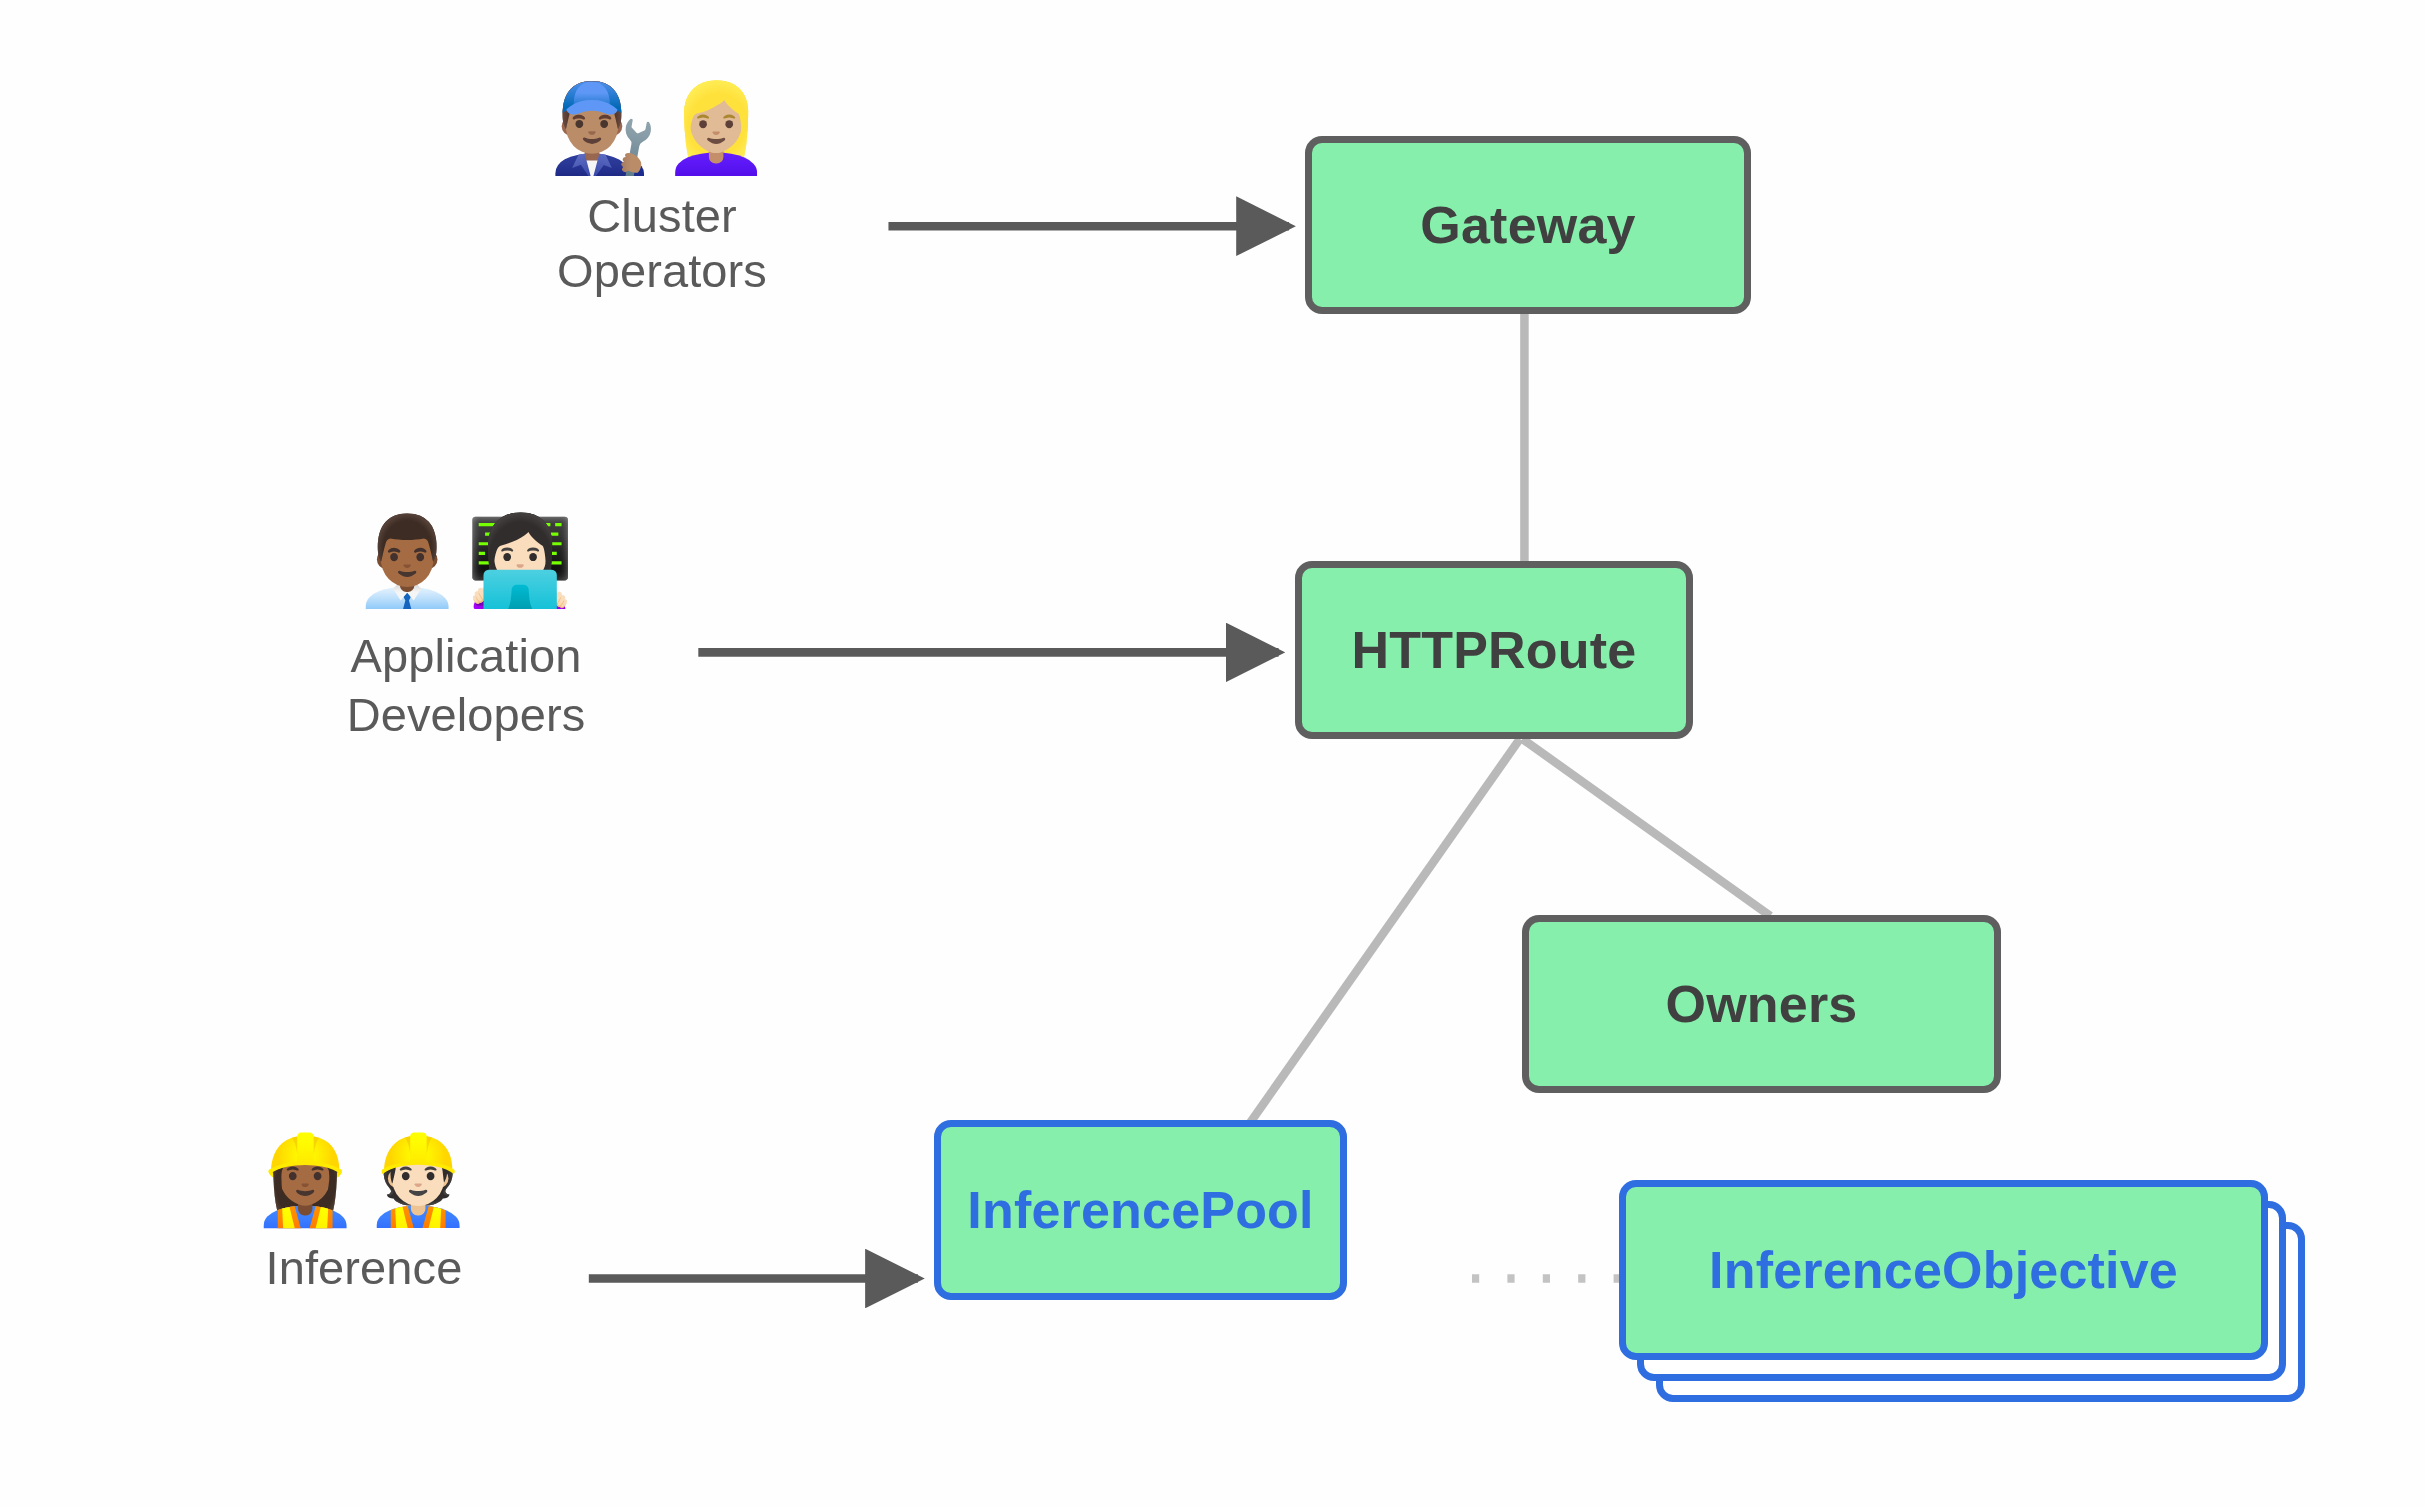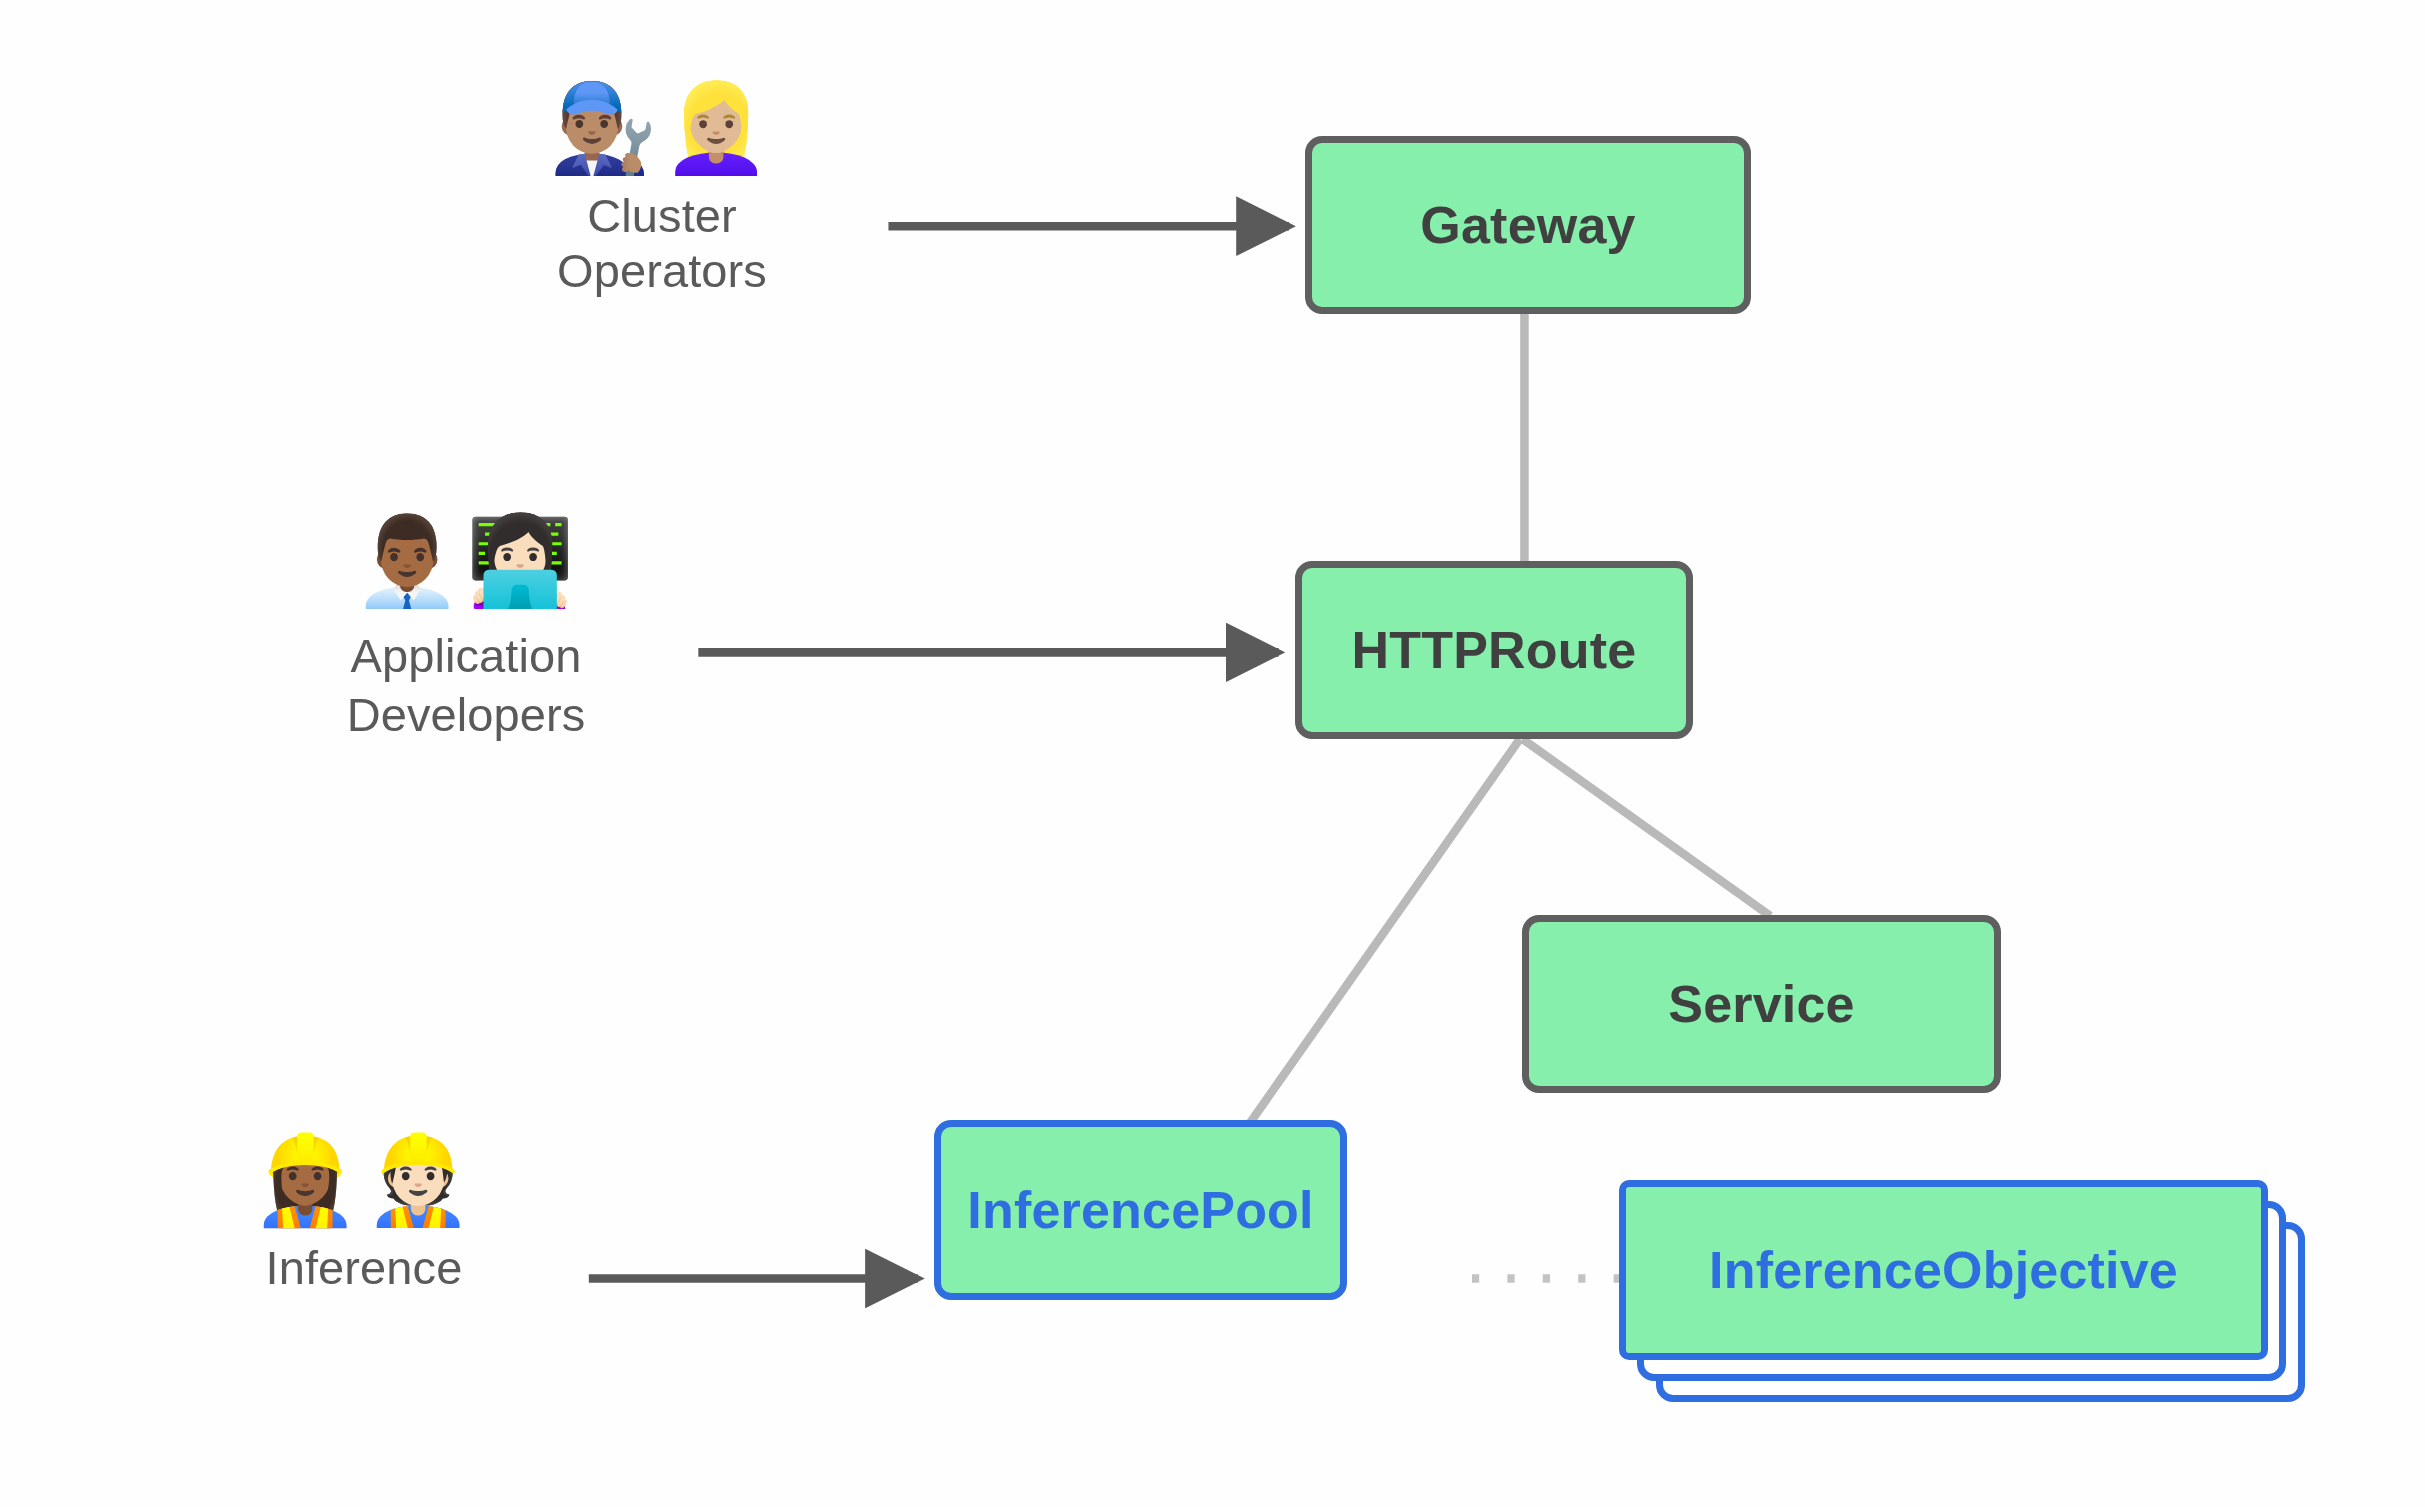--- a/index.html
+++ b/index.html
@@ -137,29 +137,29 @@
 
   <div class="node node-gray" style="left:1305px; top:136px; width:446px; height:178px;">
     <span class="node-label" style="font-size:52px;">Gateway</span>
   </div>
 
   <div class="node node-gray" style="left:1295px; top:561px; width:398px; height:178px;">
     <span class="node-label" style="font-size:52px;">HTTPRoute</span>
   </div>
 
   <div class="node node-gray" style="left:1522px; top:915px; width:479px; height:178px;">
-    <span class="node-label" style="font-size:52px;">Service</span>
+    <span class="node-label" style="font-size:52px;">Owners</span>
   </div>
 
   <div class="node node-blue" style="left:934px; top:1120px; width:413px; height:180px;">
     <span class="node-label" style="font-size:52px;">InferencePool</span>
   </div>
 
   <div class="stack" style="left:1619px; top:1180px; width:688px; height:229px;">
     <div class="card" style="left:37px; top:42px; width:649px; height:180px;"></div>
     <div class="card" style="left:18.4px; top:21px; width:649px; height:180px;"></div>
-    <div class="node node-blue" style="left:0px; top:0px; width:649px; height:180px;border-radius:10px;">
+    <div class="node node-blue" style="left:0px; top:0px; width:649px; height:180px;">
       <span class="node-label" style="font-size:52px;">InferenceObjective</span>
     </div>
   </div>
 
 </div>
 
 
 </body></html>

